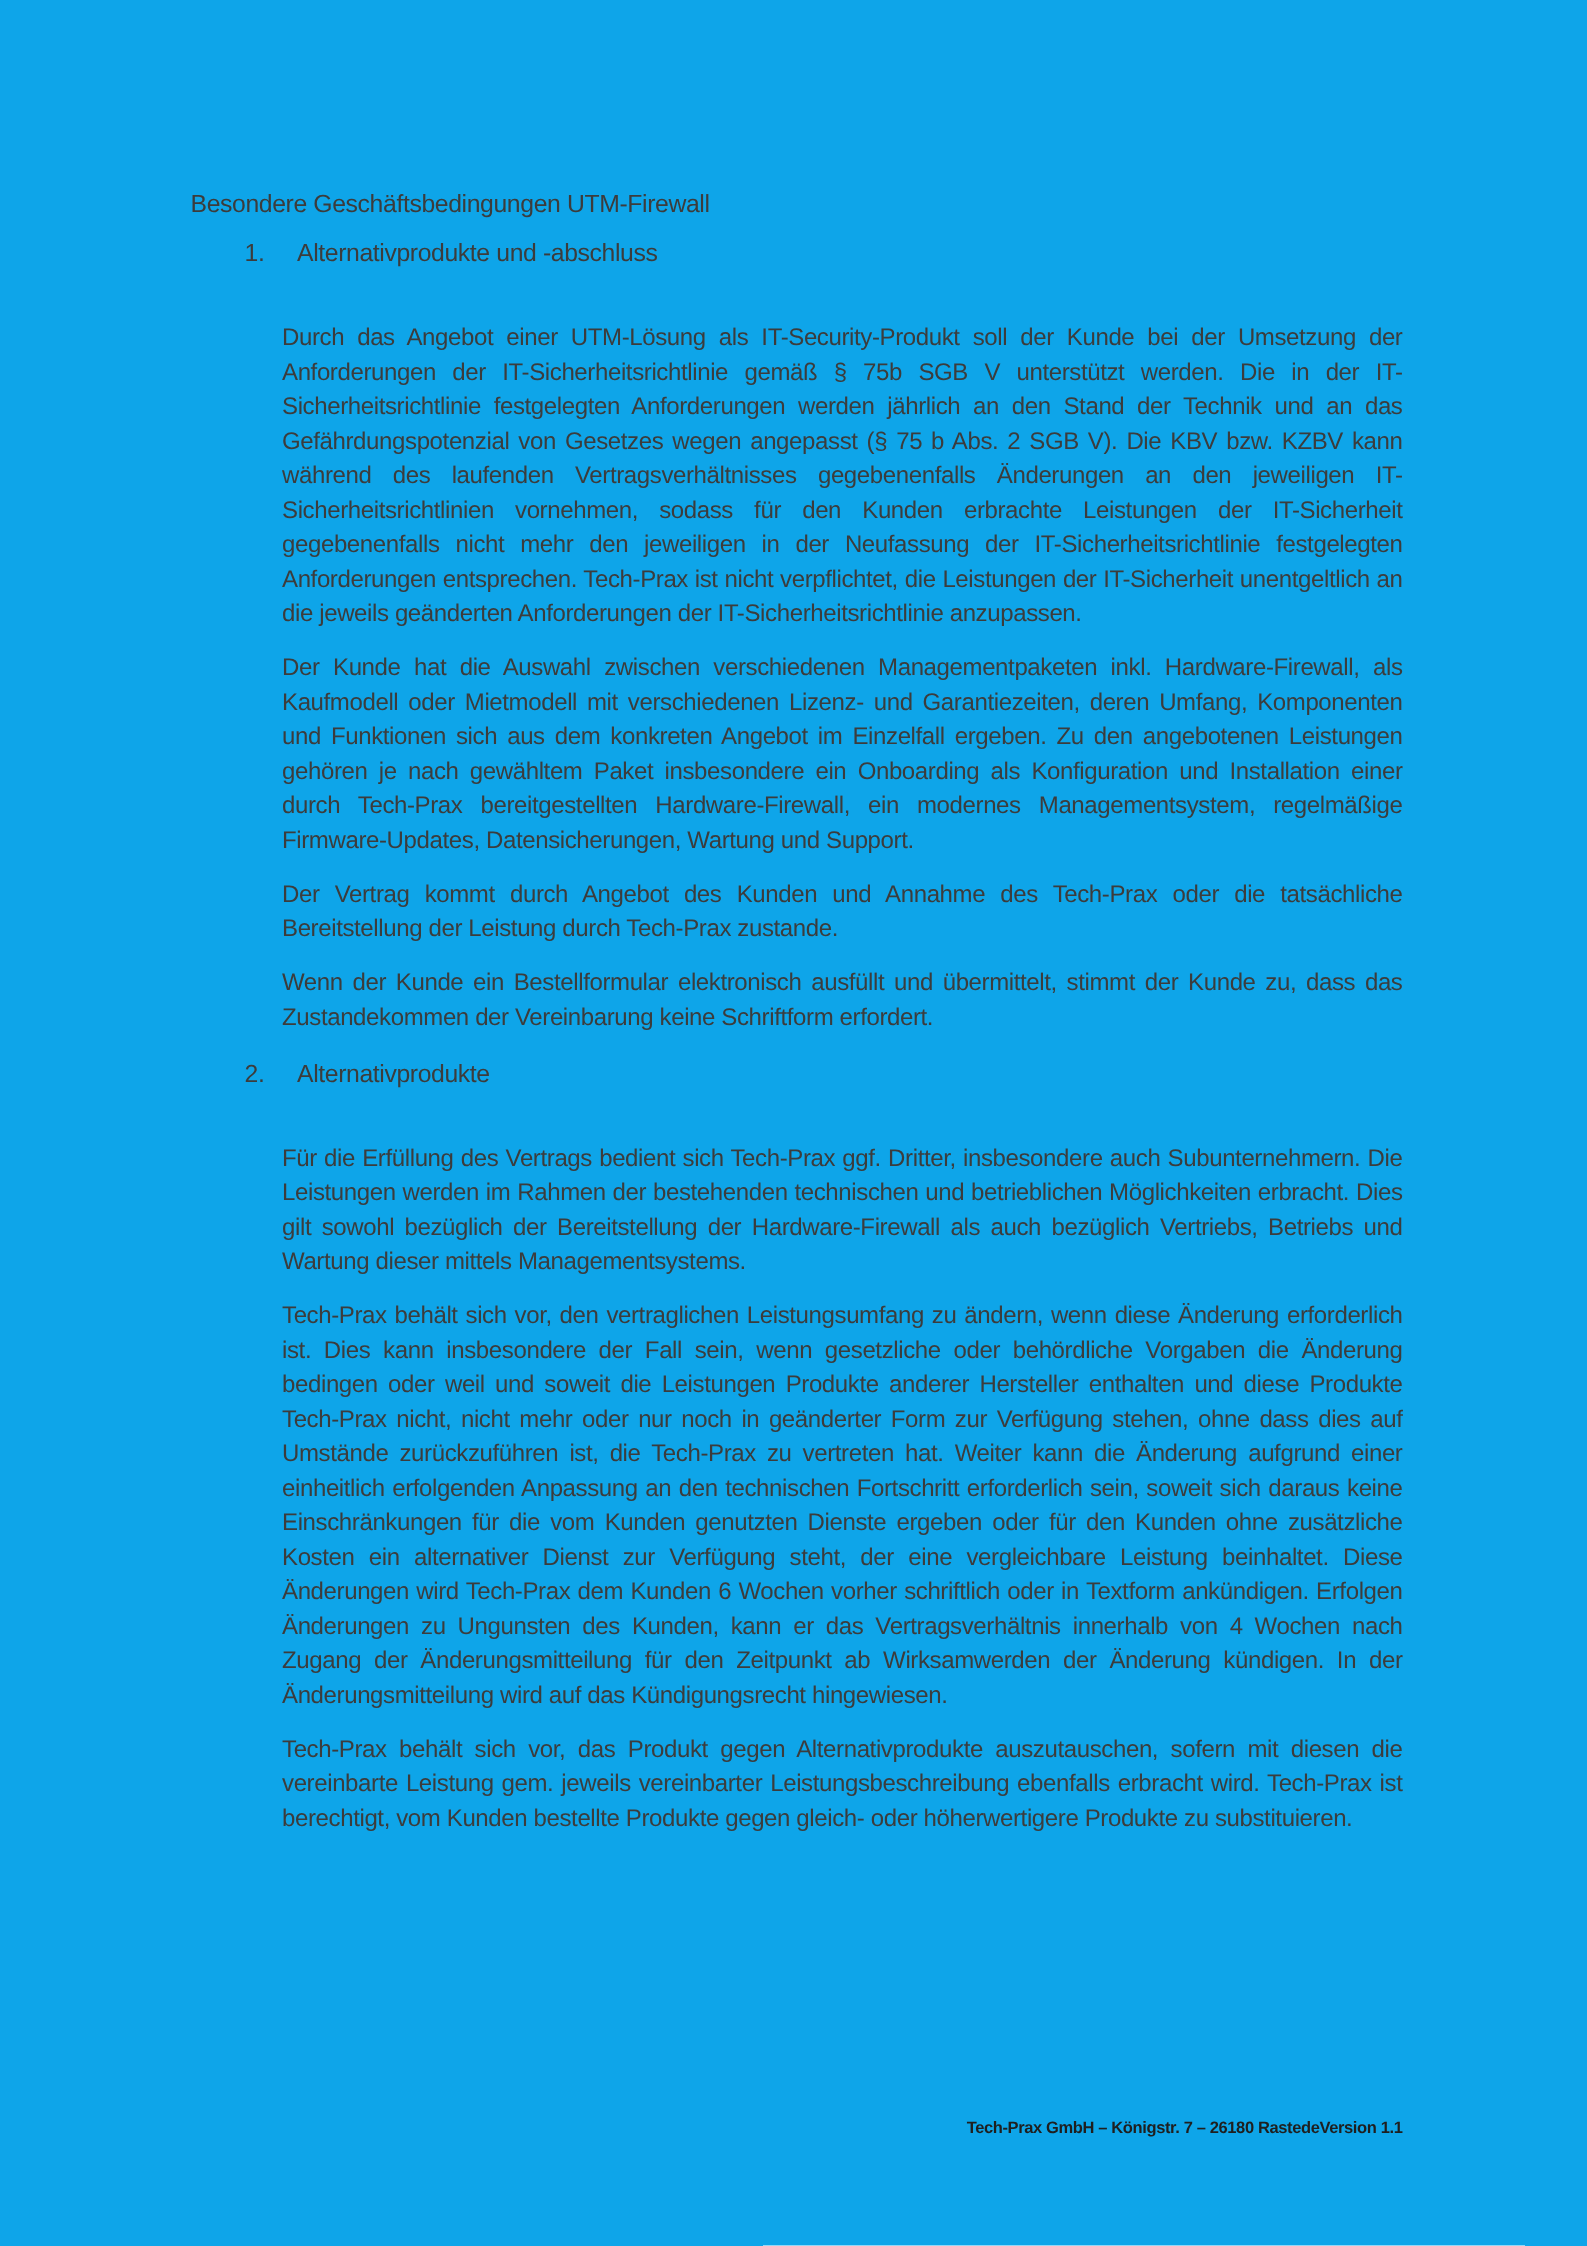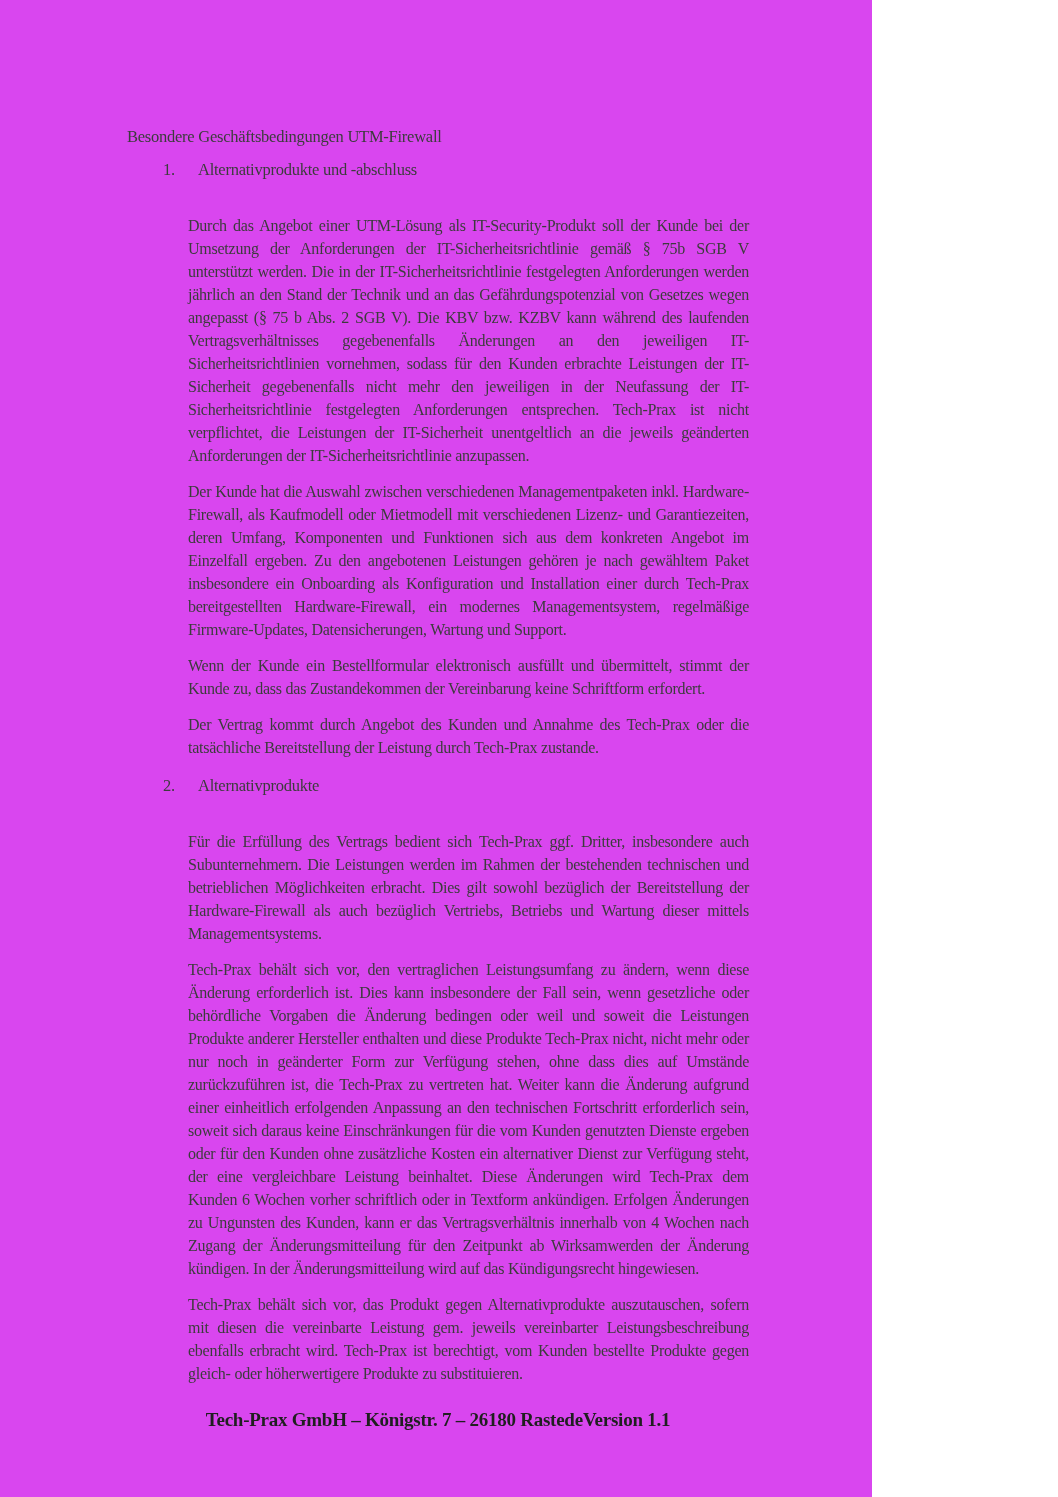--- a/index.html
+++ b/index.html
@@ -2,24 +2,24 @@
 <html lang="de"><head>
 <meta charset="utf-8">
 <style>
   html, body {
     margin: 0;
     padding: 0;
     background: #ffffff;
   }
   .page {
     position: relative;
-    width: 872px;
+    width: 1058px;
     height: 1497px;
-    background: #d946ef;
-    font-family: Liberation Serif, serif;
+    background: #0ea5e9;
+    font-family: Liberation Sans, sans-serif;
     color: #3c3c3c;
     overflow: hidden;
     box-sizing: border-box;
   }
   .doc-title {
     margin: 125px 123px 0 127px;
     font-size: 16.5px;
     line-height: 23px;
     letter-spacing: -0.25px;
   }
@@ -49,44 +49,44 @@
   }
   .para.lead {
     margin-top: 33px;
   }
   .page-footer {
     position: absolute;
     left: 127px;
     right: 123px;
     top: 1408px;
     display: flex;
-    justify-content: center;
-    font-size: 19px;
+    justify-content: flex-end;
+    font-size: 11px;
     line-height: 23px;
     letter-spacing: -0.25px;
     font-weight: 700;
     color: #1f1f1f;
   }
 </style>
 </head>
 <body>
 
 <div class="page">
 
   <div class="doc-title">Besondere Geschäftsbedingungen UTM-Firewall</div>
 
   <section>
     <div class="sec-heading">
       <span class="sec-num">1.</span>
       <span class="sec-label">Alternativprodukte und -abschluss</span>
     </div>
     <p class="para lead">Durch das Angebot einer UTM-Lösung als IT-Security-Produkt soll der Kunde bei der Umsetzung der Anforderungen der IT-Sicherheitsrichtlinie gemäß § 75b SGB V unterstützt werden. Die in der IT-Sicherheitsrichtlinie festgelegten Anforderungen werden jährlich an den Stand der Technik und an das Gefährdungspotenzial von Gesetzes wegen angepasst (§ 75 b Abs. 2 SGB V). Die KBV bzw. KZBV kann während des laufenden Vertragsverhältnisses gegebenenfalls Änderungen an den jeweiligen IT-Sicherheitsrichtlinien vornehmen, sodass für den Kunden erbrachte Leistungen der IT-Sicherheit gegebenenfalls nicht mehr den jeweiligen in der Neufassung der IT-Sicherheitsrichtlinie festgelegten Anforderungen entsprechen. Tech-Prax ist nicht verpflichtet, die Leistungen der IT-Sicherheit unentgeltlich an die jeweils geänderten Anforderungen der IT-Sicherheitsrichtlinie anzupassen.</p>
     <p class="para">Der Kunde hat die Auswahl zwischen verschiedenen Managementpaketen inkl. Hardware-Firewall, als Kaufmodell oder Mietmodell mit verschiedenen Lizenz- und Garantiezeiten, deren Umfang, Komponenten und Funktionen sich aus dem konkreten Angebot im Einzelfall ergeben. Zu den angebotenen Leistungen gehören je nach gewähltem Paket insbesondere ein Onboarding als Konfiguration und Installation einer durch Tech-Prax bereitgestellten Hardware-Firewall, ein modernes Managementsystem, regelmäßige Firmware-Updates, Datensicherungen, Wartung und Support.</p>
+    <p class="para">Der Vertrag kommt durch Angebot des Kunden und Annahme des Tech-Prax oder die tatsächliche Bereitstellung der Leistung durch Tech-Prax zustande.</p>
     <p class="para">Wenn der Kunde ein Bestellformular elektronisch ausfüllt und übermittelt, stimmt der Kunde zu, dass das Zustandekommen der Vereinbarung keine Schriftform erfordert.</p>
-    <p class="para">Der Vertrag kommt durch Angebot des Kunden und Annahme des Tech-Prax oder die tatsächliche Bereitstellung der Leistung durch Tech-Prax zustande.</p>
   </section>
 
   <section>
     <div class="sec-heading second">
       <span class="sec-num">2.</span>
       <span class="sec-label">Alternativprodukte</span>
     </div>
     <p class="para lead">Für die Erfüllung des Vertrags bedient sich Tech-Prax ggf. Dritter, insbesondere auch Subunternehmern. Die Leistungen werden im Rahmen der bestehenden technischen und betrieblichen Möglichkeiten erbracht. Dies gilt sowohl bezüglich der Bereitstellung der Hardware-Firewall als auch bezüglich Vertriebs, Betriebs und Wartung dieser mittels Managementsystems.</p>
     <p class="para">Tech-Prax behält sich vor, den vertraglichen Leistungsumfang zu ändern, wenn diese Änderung erforderlich ist. Dies kann insbesondere der Fall sein, wenn gesetzliche oder behördliche Vorgaben die Änderung bedingen oder weil und soweit die Leistungen Produkte anderer Hersteller enthalten und diese Produkte Tech-Prax nicht, nicht mehr oder nur noch in geänderter Form zur Verfügung stehen, ohne dass dies auf Umstände zurückzuführen ist, die Tech-Prax zu vertreten hat. Weiter kann die Änderung aufgrund einer einheitlich erfolgenden Anpassung an den technischen Fortschritt erforderlich sein, soweit sich daraus keine Einschränkungen für die vom Kunden genutzten Dienste ergeben oder für den Kunden ohne zusätzliche Kosten ein alternativer Dienst zur Verfügung steht, der eine vergleichbare Leistung beinhaltet. Diese Änderungen wird Tech-Prax dem Kunden 6 Wochen vorher schriftlich oder in Textform ankündigen. Erfolgen Änderungen zu Ungunsten des Kunden, kann er das Vertragsverhältnis innerhalb von 4 Wochen nach Zugang der Änderungsmitteilung für den Zeitpunkt ab Wirksamwerden der Änderung kündigen. In der Änderungsmitteilung wird auf das Kündigungsrecht hingewiesen.</p>
     <p class="para">Tech-Prax behält sich vor, das Produkt gegen Alternativprodukte auszutauschen, sofern mit diesen die vereinbarte Leistung gem. jeweils vereinbarter Leistungsbeschreibung ebenfalls erbracht wird. Tech-Prax ist berechtigt, vom Kunden bestellte Produkte gegen gleich- oder höherwertigere Produkte zu substituieren.</p>

